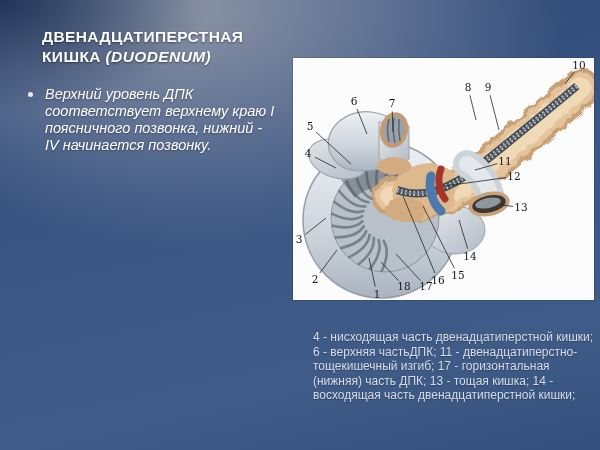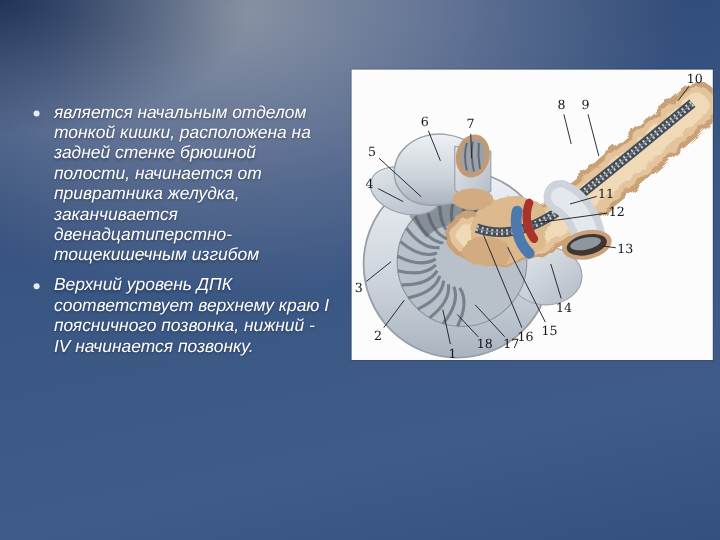--- a/index.html
+++ b/index.html
@@ -41,23 +41,23 @@
     position:absolute;left:313px;top:330px;width:285px;
     color:#d9dee8;font-size:12px;line-height:14.5px;
     text-shadow:0 1px 1px rgba(0,0,0,.3);
   }
 </style>
 </head>
 <body>
 
 <div class="slide">
 
+  <div class="title"><span>ДВЕНАДЦАТИПЕРСТНАЯ КИШКА </span><em>(DUODENUM)</em></div>
 
   <ul class="bullets">
-    <li>является начальным отделом тонкой кишки, расположена на задней стенке брюшной полости, начинается от привратника желудка, заканчивается двенадцатиперстно-тощекишечным изгибом</li>
     <li>Верхний уровень ДПК соответствует верхнему краю I поясничного позвонка, нижний - IV начинается позвонку.</li>
   </ul>
 
   <div class="figure">
     <svg viewBox="0 0 301 242" xmlns="http://www.w3.org/2000/svg">
       <defs>
         <linearGradient id="gGray" x1="0" y1="0" x2="0" y2="1">
           <stop offset="0" stop-color="#eef1f4"></stop>
           <stop offset="0.6" stop-color="#ccd3db"></stop>
           <stop offset="1" stop-color="#aab3bf"></stop>
@@ -175,14 +175,15 @@
           <line x1="141.93861063592547" y1="215.10893139244862" x2="110" y2="138" class="leader"></line>
           <text x="145" y="226" text-anchor="middle" class="fig-num">16</text>
           <line x1="127.57375917813548" y1="222.6215724429801" x2="103" y2="196" class="leader"></line>
           <text x="133" y="232" text-anchor="middle" class="fig-num">17</text>
           <line x1="105.52451273266935" y1="222.66741573697388" x2="88" y2="204" class="leader"></line>
           <text x="111" y="232" text-anchor="middle" class="fig-num">18</text>
         </g>
     </svg>
   </div>
 
+  <div class="caption">4 - нисходящая часть двенадцатиперстной кишки; 6 - верхняя частьДПК; 11 - двенадцатиперстно-тощекишечный изгиб; 17 - горизонтальная (нижняя) часть ДПК; 13 - тощая кишка; 14 - восходящая часть двенадцатиперстной кишки;</div>
 
 </div>
 
 </body></html>

